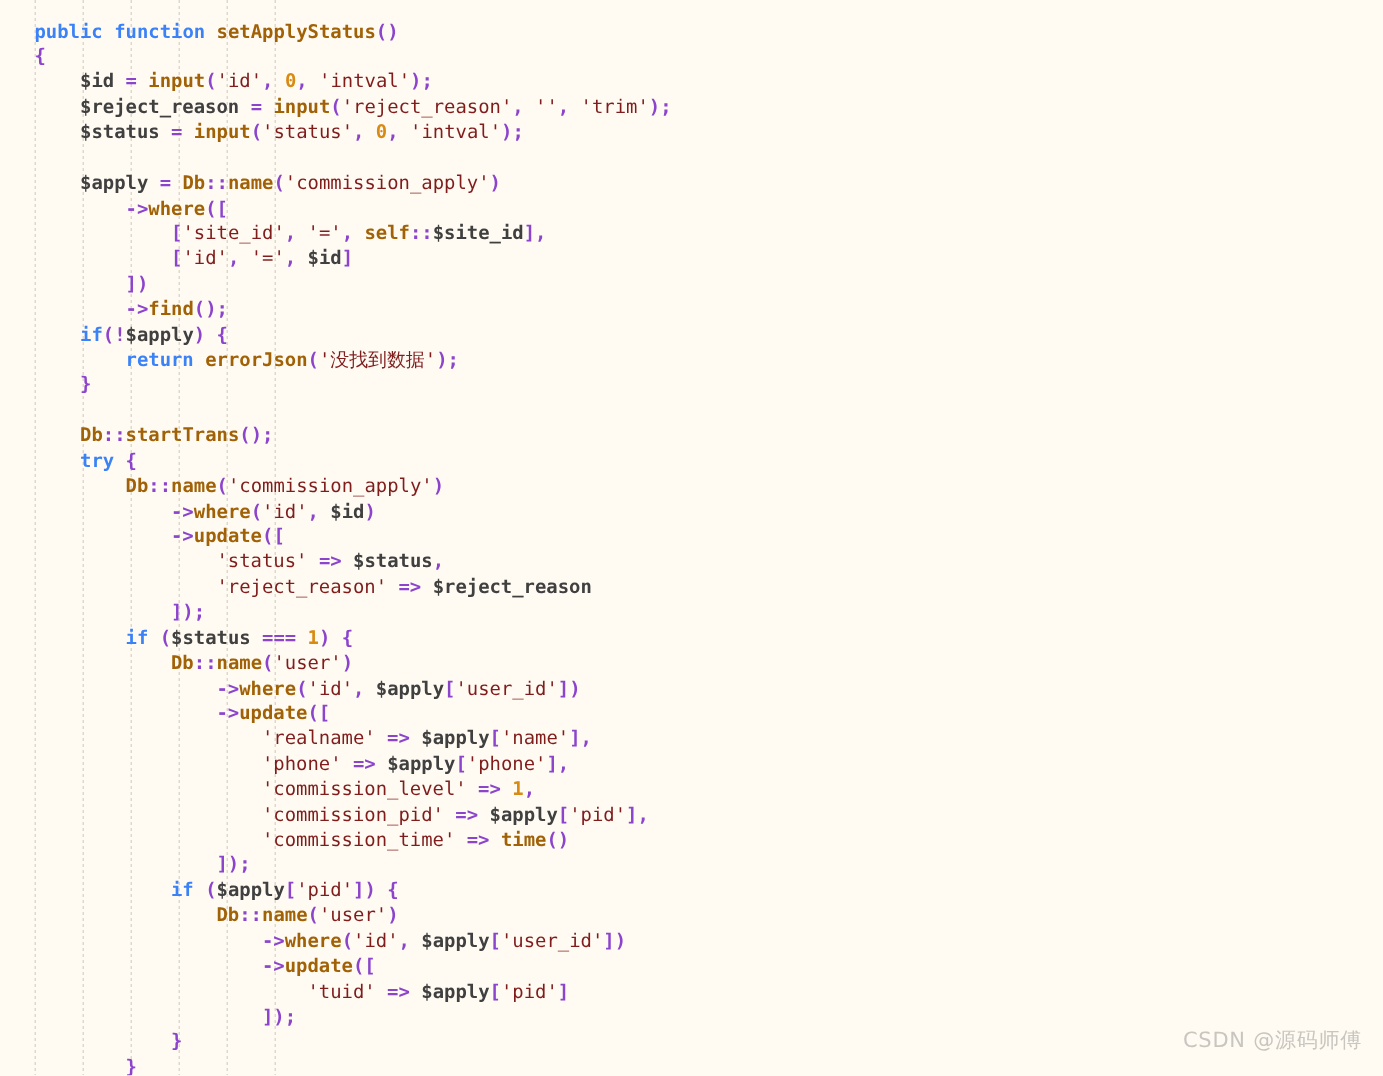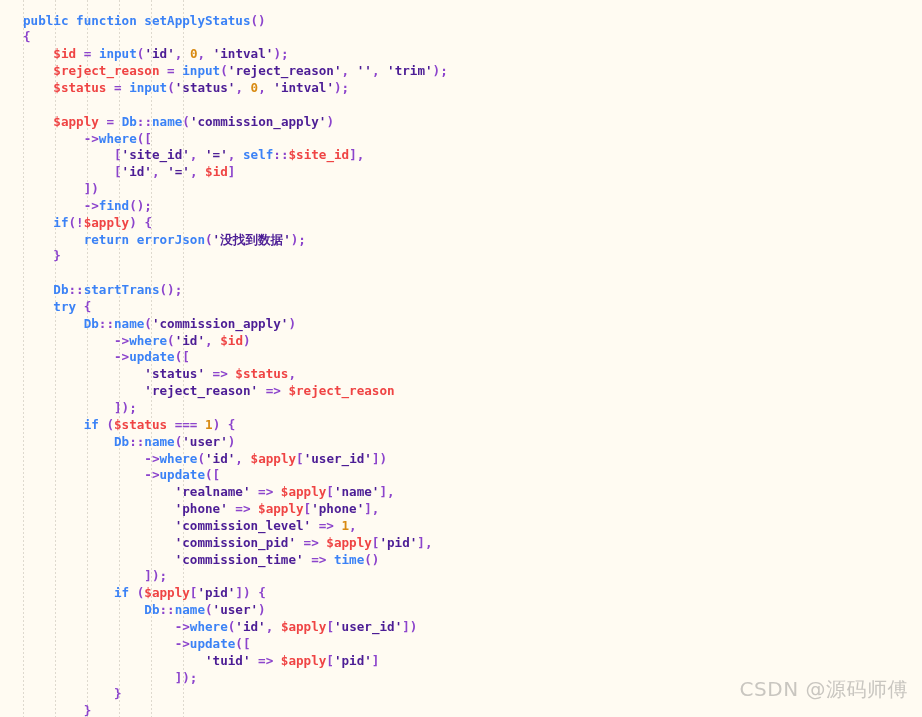--- a/index.html
+++ b/index.html
@@ -48,34 +48,34 @@
     font-weight: bold;
     color: #1c1c1c;
   }
   .code .ln {
     display: block;
     height: 16.85px;
   }
 
   
   .kw   { color: #3b82f6; }              
-  .fn   { color: #3b82f6; }              
-  .var  { color: #ef4444; margin-top: 8px; }              
-  .str  { color: #4c1d95; font-weight: bold; }  
+  .fn   { color: #a16207; }              
+  .var  { color: #404040; margin-top: 8px; }              
+  .str  { color: #7f1d1d; font-weight: normal; }  
   .num  { color: #d88a12; }              
   .pct  { color: #8c44cc; }              
   .plain{ color: #1c1c1c; }
 
   
   .watermark {
     position: absolute;
     right: 14px;
     bottom: 14px;
     font-family: "DejaVu Sans", "Liberation Sans", sans-serif;
-    font-size: 20px;
+    font-size: 14px;
     color: #c9c6c0;
     letter-spacing: .5px;
     white-space: nowrap;
     user-select: none;
   }
 </style>
 </head>
 <body>
 
 <div id="app">

